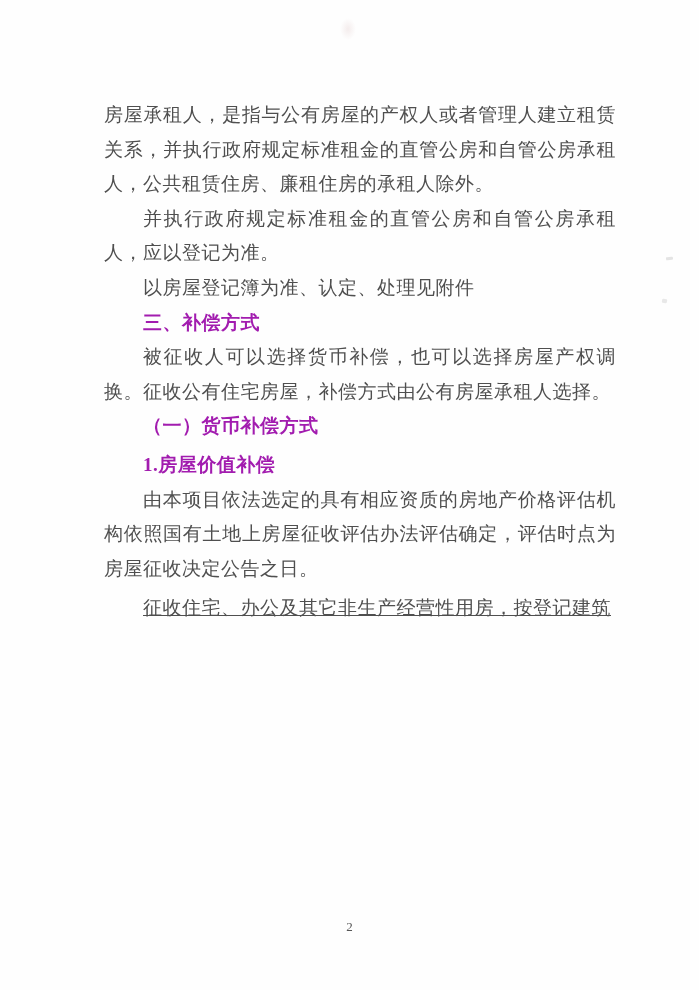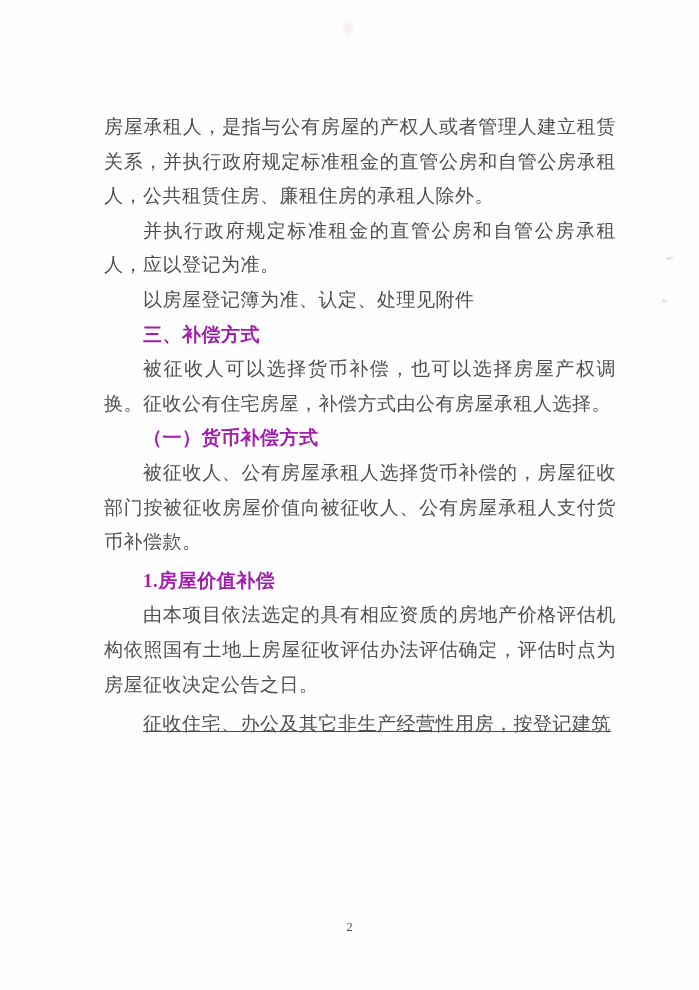--- a/index.html
+++ b/index.html
@@ -31,21 +31,21 @@
     background: #d9d9d9;
     border-radius: 1px;
     pointer-events: none;
   }
   .speck.s1 { left: 666px; top: 257px; width: 7px; height: 3px; transform: rotate(-8deg); opacity: 0.7; }
   .speck.s2 { left: 662px; top: 299px; width: 5px; height: 4px; transform: rotate(12deg); opacity: 0.6; }
 
   .text-column {
     position: absolute;
     left: 104px;
-    top: 110px;
+    top: 98px;
     width: 512px;
     font-size: 19px;
     line-height: 34.6px;
     letter-spacing: 0.5px;
     color: #4f4f4f;
     text-align: justify;
   }
   .block { margin: 0; }
   .block.indent { text-indent: 39px; }
   .block.heading {
@@ -76,21 +76,20 @@
   <div class="speck s1"></div>
   <div class="speck s2"></div>
 
   <div class="text-column">
     <p class="block">房屋承租人，是指与公有房屋的产权人或者管理人建立租赁关系，并执行政府规定标准租金的直管公房和自管公房承租人，公共租赁住房、廉租住房的承租人除外。</p>
     <p class="block indent">并执行政府规定标准租金的直管公房和自管公房承租人，应以登记为准。</p>
     <p class="block indent">以房屋登记簿为准、认定、处理见附件</p>
     <p class="block heading">三、补偿方式</p>
     <p class="block indent">被征收人可以选择货币补偿，也可以选择房屋产权调换。征收公有住宅房屋，补偿方式由公有房屋承租人选择。</p>
     <p class="block heading">（一）货币补偿方式</p>
-    <p class="block indent">被征收人、公有房屋承租人选择货币补偿的，房屋征收部门按被征收房屋价值向被征收人、公有房屋承租人支付货币补偿款。</p>
     <p class="block heading gap-sm">1.房屋价值补偿</p>
     <p class="block indent">由本项目依法选定的具有相应资质的房地产价格评估机构依照国有土地上房屋征收评估办法评估确定，评估时点为房屋征收决定公告之日。</p>
     <p class="block indent gap-md">征收住宅、办公及其它非生产经营性用房，按登记建筑</p>
   </div>
 
   <div class="page-number">2</div>
 
 </div>
 
 </body></html>

